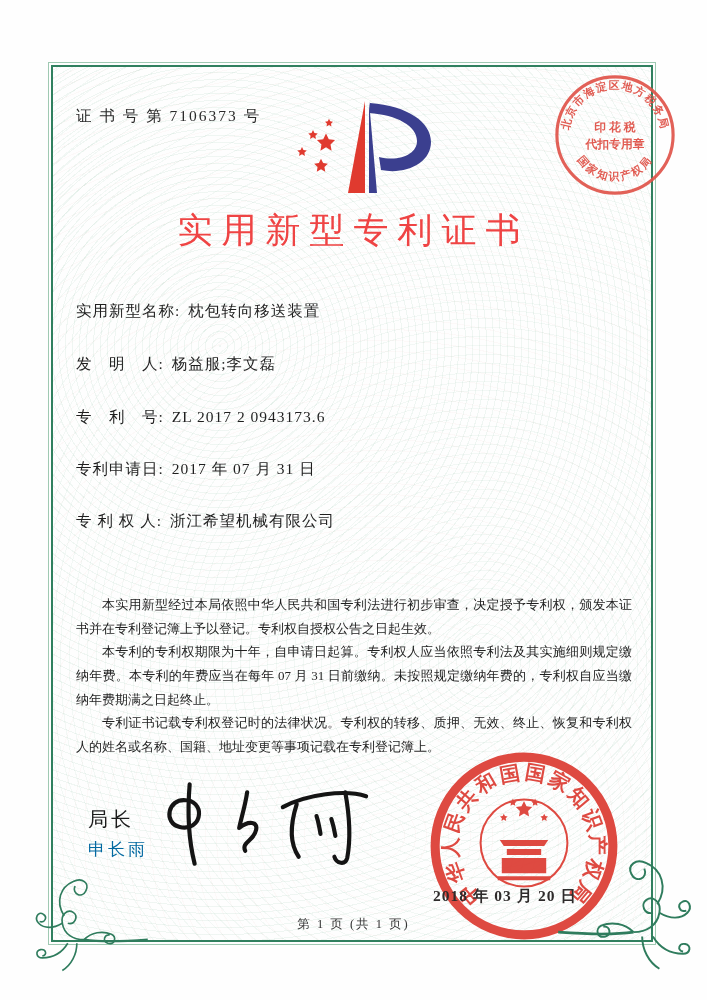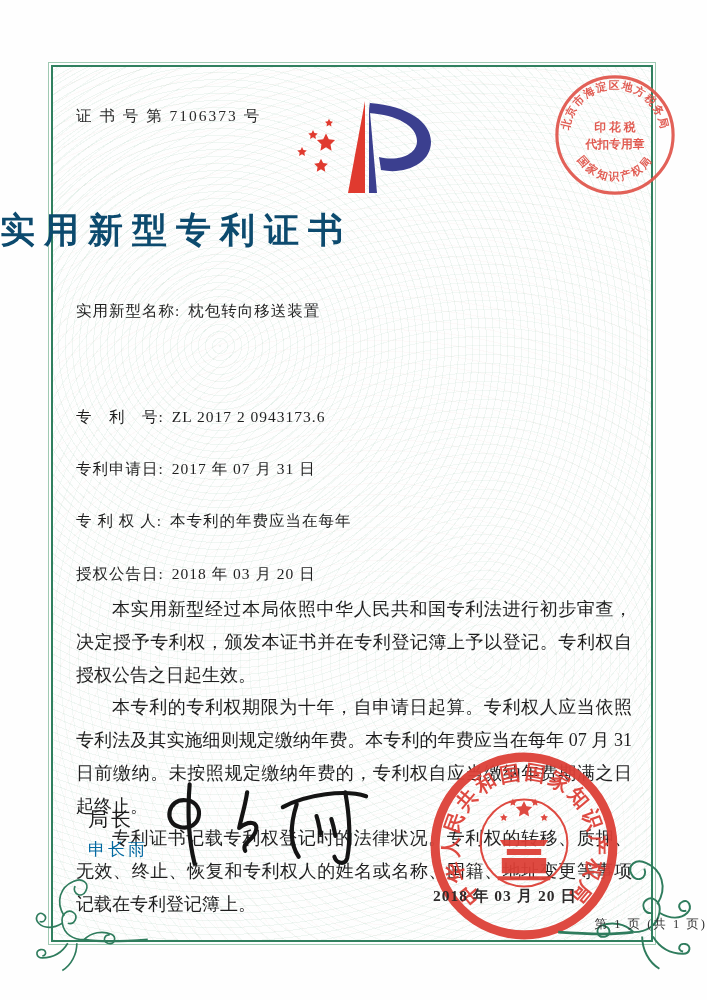--- a/index.html
+++ b/index.html
@@ -33,44 +33,44 @@
     pointer-events:none;
   }
   .cert-number {
     position:absolute; left:76px; top:106px;
     font-size:15.5px; letter-spacing:2px; color:#2a2a2a;
   }
   .logo { position:absolute; left:272px; top:94px; width:170px; height:106px; }
   .tax-stamp { position:absolute; left:550px; top:70px; width:130px; height:130px; opacity:0.92; }
   .title {
     position:absolute; left:0; right:0; top:207px;
-    text-align:left; font-size:35px; font-weight:bold;
-    letter-spacing:9px; color:#0c4a6e;
+    text-align:center; font-size:35px; font-weight:normal;
+    letter-spacing:9px; color:#ef4444;
   }
   .field-row { position:absolute; left:76px; font-size:15.5px; color:#1f1f1f; white-space:nowrap; }
   .field-label { letter-spacing:1px; }
   .field-value { margin-left:8px; letter-spacing:1px;margin-top:44px; }
   .body-text {
     position:absolute; left:76px; width:556px; top:593px;
-    font-size:18px; line-height:1.82; text-align:justify; color:#1f1f1f;
+    font-size:13px; line-height:1.82; text-align:justify; color:#1f1f1f;
   }
   .body-text p { margin:0; text-indent:2em; }
   .sign-title { position:absolute; left:88px; top:806px; font-size:20px; letter-spacing:3px; color:#1c1c1c;
     font-family:"Liberation Sans","DejaVu Sans",sans-serif; }
   .sign-name  { position:absolute; left:88px; top:838px; font-size:17px; letter-spacing:3px; color:#0369a1;
     font-family:"Liberation Sans","DejaVu Sans",sans-serif; }
   .signature-svg { position:absolute; left:150px; top:778px; width:228px; height:95px; }
   .office-seal { position:absolute; left:423px; top:745px; width:202px; height:202px; opacity:0.94; }
   .seal-date {
     position:absolute; left:433px; top:886px;
     font-size:15.5px; letter-spacing:1px; color:#2e2b2b; font-weight:bold; z-index:5;
   }
   .footer {
     position:absolute; left:0; right:0; top:916px;
-    text-align:right; font-size:12.5px; letter-spacing:2px; color:#333;
+    text-align:center; font-size:12.5px; letter-spacing:2px; color:#333;
   }
   .flourish { position:absolute; pointer-events:none; }
   .flourish.left  { left:28px;  top:876px; width:125px; height:100px; }
   .flourish.right { left:556px; top:842px; width:140px; height:148px; transform:scaleX(-1); }
 </style>
 </head>
 <body>
 
 <div class="page">
 
@@ -117,31 +117,31 @@
       <text x="66" y="62" text-anchor="middle" fill="#df4e44" font-size="12" font-weight="bold">印 花 税</text>
       <text x="66" y="79" text-anchor="middle" fill="#df4e44" font-size="12" font-weight="bold">代扣专用章</text>
     </svg>
   </div>
 
   <div class="title">实用新型专利证书</div>
 
   <div class="field-row" style="top:301px">
     <span class="field-label">实用新型名称:</span><span class="field-value">枕包转向移送装置</span>
   </div>
+  <div class="field-row" style="top:354px">
+    <span class="field-label">发　明　人:</span><span class="field-value">杨益服;李文磊</span>
+  </div>
   <div class="field-row" style="top:407px">
     <span class="field-label">专　利　号:</span><span class="field-value">ZL 2017 2 0943173.6</span>
   </div>
   <div class="field-row" style="top:459px">
     <span class="field-label">专利申请日:</span><span class="field-value">2017 年 07 月 31 日</span>
   </div>
   <div class="field-row" style="top:511px">
-    <span class="field-label">专 利 权 人:</span><span class="field-value">本专利的年费应当在每年</span>
-  </div>
-  <div class="field-row" style="top:564px">
-    <span class="field-label">授权公告日:</span><span class="field-value">2018 年 03 月 20 日</span>
+    <span class="field-label">专 利 权 人:</span><span class="field-value">浙江希望机械有限公司</span>
   </div>
 
   <div class="body-text">
     <p>本实用新型经过本局依照中华人民共和国专利法进行初步审查，决定授予专利权，颁发本证书并在专利登记簿上予以登记。专利权自授权公告之日起生效。</p>
     <p>本专利的专利权期限为十年，自申请日起算。专利权人应当依照专利法及其实施细则规定缴纳年费。本专利的年费应当在每年 07 月 31 日前缴纳。未按照规定缴纳年费的，专利权自应当缴纳年费期满之日起终止。</p>
     <p>专利证书记载专利权登记时的法律状况。专利权的转移、质押、无效、终止、恢复和专利权人的姓名或名称、国籍、地址变更等事项记载在专利登记簿上。</p>
   </div>
 
   <div class="sign-title">局长</div>
   <div class="sign-name">申长雨</div>

